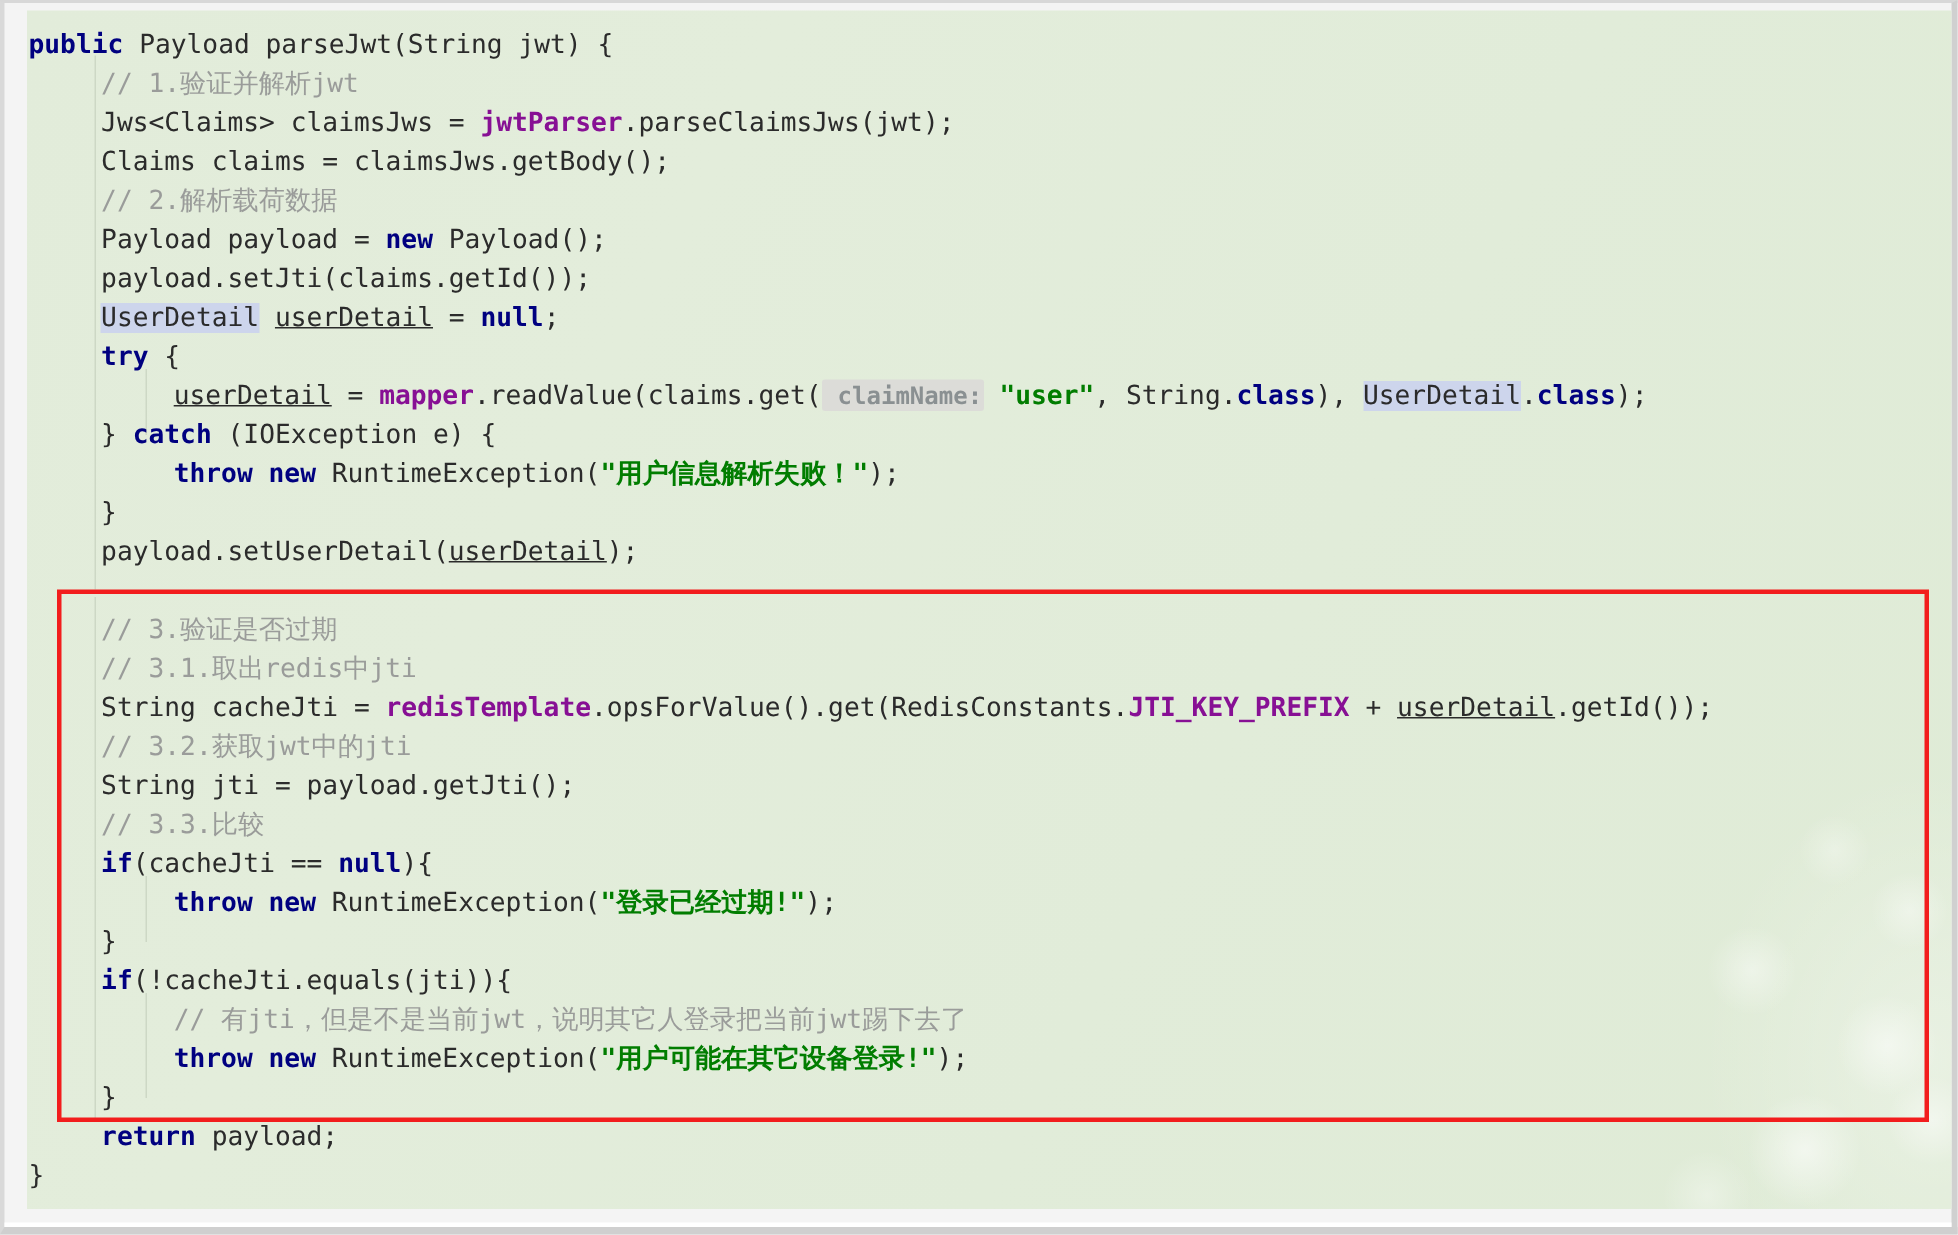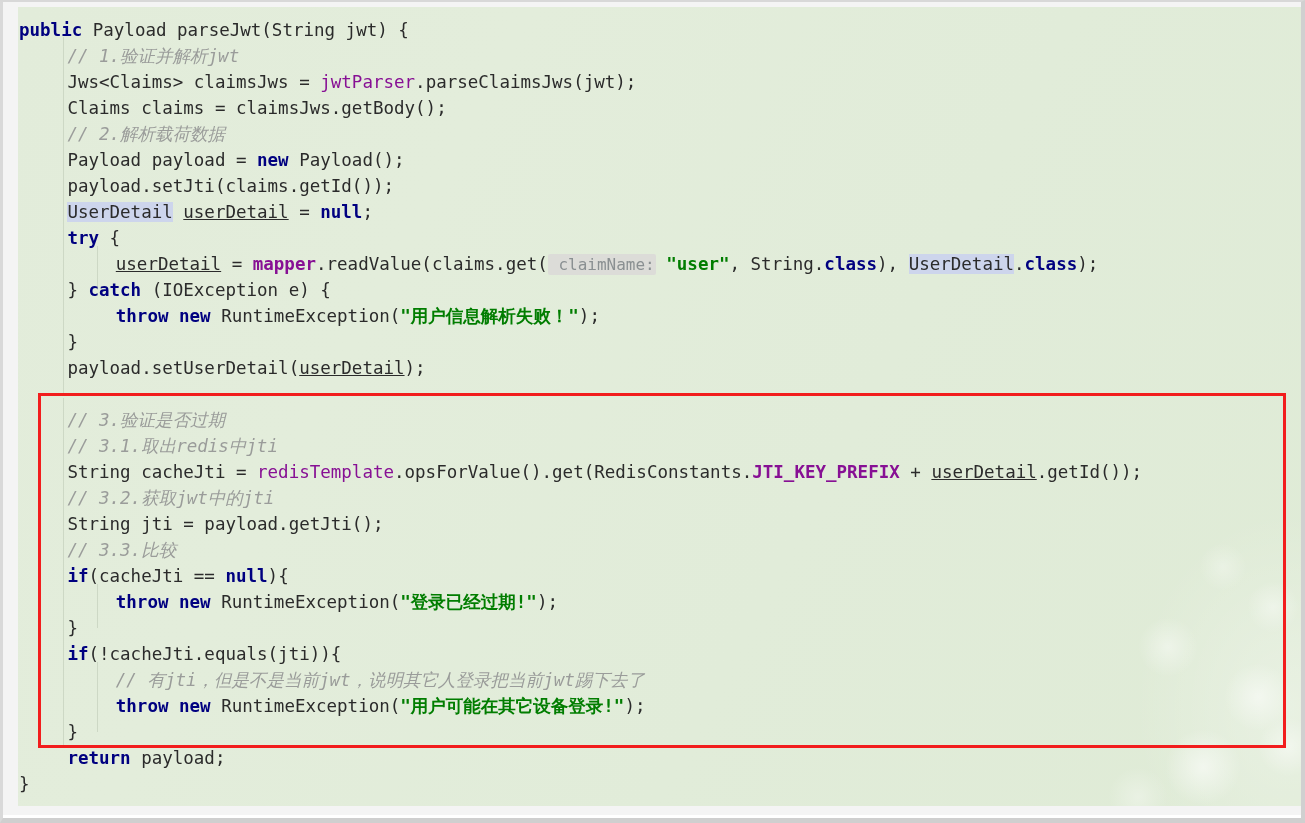--- a/index.html
+++ b/index.html
@@ -88,26 +88,26 @@
   .code-line {
     position: absolute;
     left: 0;
     height: 26px;
     white-space: pre;
   }
 
   
   .tok-kw     { color: #000080; font-weight: bold; }
   .tok-plain  { color: #2b2b2b; }
-  .tok-cmt    { color: #9a9c9a; font-style: italic; }
+  .tok-cmt    { color: #9a9c9a; }
   .tok-str    { color: #017d00; font-weight: bold; }
-  .tok-field  { color: #871094; font-weight: normal; }
+  .tok-field  { color: #871094; font-weight: bold; }
   .tok-static { color: #871094; font-weight: bold; }
   .tok-local  { color: #2b2b2b; text-decoration: underline; }
-  .tok-hint   { color: #8a9092; background: #dcdcd8; padding: 1px 1px; border-radius: 2px; font-size: 16px; }
+  .tok-hint   { color: #8a9092; background: #dcdcd8; padding: 1px 1px; border-radius: 2px; font-size: 16px; font-weight: bold; }
   .hl-ident   { background: #cdd5ec; }
 </style>
 </head>
 <body>
 
 <div id="editor-window">
   <div id="code-surface">
 
     <div id="indent-guides">
         <div class="indent-guide" style="left: 45px; top: 30px; height: 356px;"></div>

